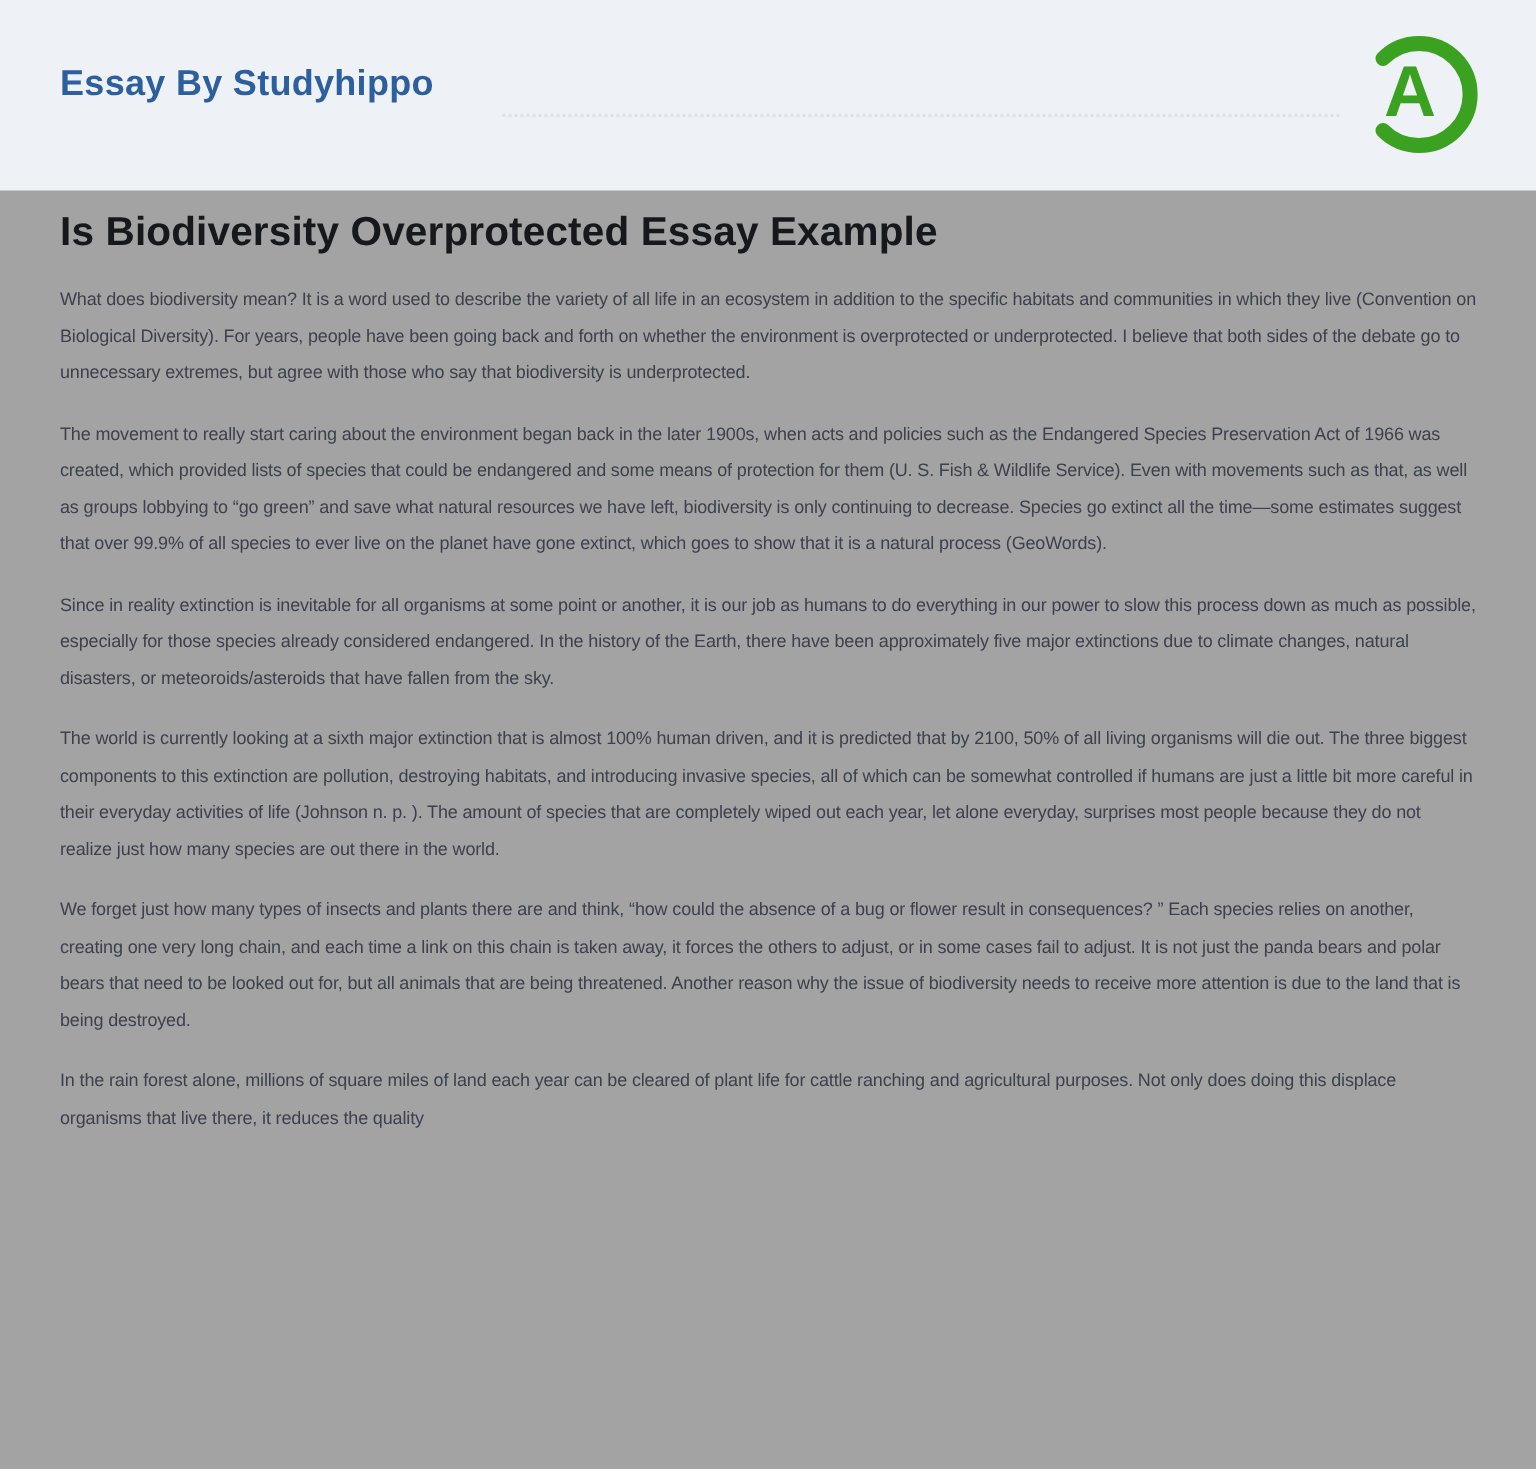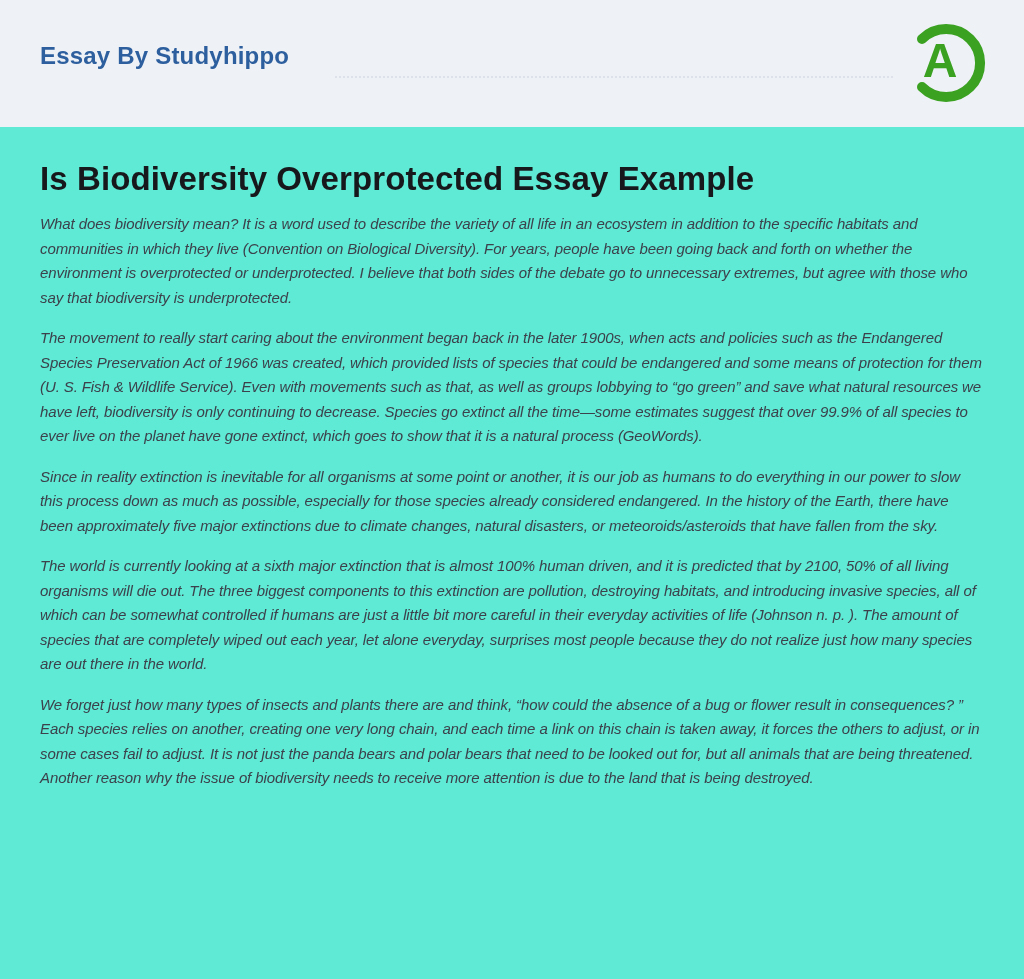--- a/index.html
+++ b/index.html
@@ -5,21 +5,21 @@
   html, body {
     margin: 0;
     padding: 0;
     background: #ffffff;
     font-family: "Liberation Sans", sans-serif;
   }
   .page {
     position: relative;
     width: 1024px;
     height: 979px;
-    background: #5eead4;
+    background: #a3a3a3;
     overflow: hidden;
   }
   .header {
     position: relative;
     width: 100%;
     height: 127px;
     background: #eef1f6;
   }
   .site-title {
     position: absolute;
@@ -55,36 +55,35 @@
     position: absolute;
     top: 22px;
     right: 36px;
     width: 80px;
     height: 84px;
   }
   .content {
     padding: 0 40px;
   }
   .essay-title {
-    margin: 34px 0 15px 0;
-    font-size: 33px;
+    margin: 9px 0 15px 0;
+    font-size: 27px;
     line-height: 36px;
     font-weight: 700;
     color: #17181b;
     letter-spacing: 0.1px;
     white-space: nowrap;
   }
   .essay-paragraph {
     margin: 0 0 16px 0;
     max-width: 944px;
-    font-size: 15px;
+    font-size: 12px;
     line-height: 24.5px;
     color: #3c414c;
     letter-spacing: -0.1px;
-    font-style: italic;
   }
 </style>
 </head>
 <body>
 
 <div class="page">
 
   <div class="header">
     <div class="site-title">Essay By Studyhippo</div>
 
@@ -103,15 +102,16 @@
     <p class="essay-paragraph">What does biodiversity mean? It is a word used to describe the variety of all life in an ecosystem in addition to the specific habitats and communities in which they live (Convention on Biological Diversity). For years, people have been going back and forth on whether the environment is overprotected or underprotected. I believe that both sides of the debate go to unnecessary extremes, but agree with those who say that biodiversity is underprotected.</p>
 
     <p class="essay-paragraph">The movement to really start caring about the environment began back in the later 1900s, when acts and policies such as the Endangered Species Preservation Act of 1966 was created, which provided lists of species that could be endangered and some means of protection for them (U. S. Fish &amp; Wildlife Service). Even with movements such as that, as well as groups lobbying to “go green” and save what natural resources we have left, biodiversity is only continuing to decrease. Species go extinct all the time—some estimates suggest that over 99.9% of all species to ever live on the planet have gone extinct, which goes to show that it is a natural process (GeoWords).</p>
 
     <p class="essay-paragraph">Since in reality extinction is inevitable for all organisms at some point or another, it is our job as humans to do everything in our power to slow this process down as much as possible, especially for those species already considered endangered. In the history of the Earth, there have been approximately five major extinctions due to climate changes, natural disasters, or meteoroids/asteroids that have fallen from the sky.</p>
 
     <p class="essay-paragraph">The world is currently looking at a sixth major extinction that is almost 100% human driven, and it is predicted that by 2100, 50% of all living organisms will die out. The three biggest components to this extinction are pollution, destroying habitats, and introducing invasive species, all of which can be somewhat controlled if humans are just a little bit more careful in their everyday activities of life (Johnson n. p. ). The amount of species that are completely wiped out each year, let alone everyday, surprises most people because they do not realize just how many species are out there in the world.</p>
 
     <p class="essay-paragraph">We forget just how many types of insects and plants there are and think, “how could the absence of a bug or flower result in consequences? ” Each species relies on another, creating one very long chain, and each time a link on this chain is taken away, it forces the others to adjust, or in some cases fail to adjust. It is not just the panda bears and polar bears that need to be looked out for, but all animals that are being threatened. Another reason why the issue of biodiversity needs to receive more attention is due to the land that is being destroyed.</p>
 
+    <p class="essay-paragraph">In the rain forest alone, millions of square miles of land each year can be cleared of plant life for cattle ranching and agricultural purposes. Not only does doing this displace organisms that live there, it reduces the quality</p>
   </div>
 
 </div>
 
 </body></html>

